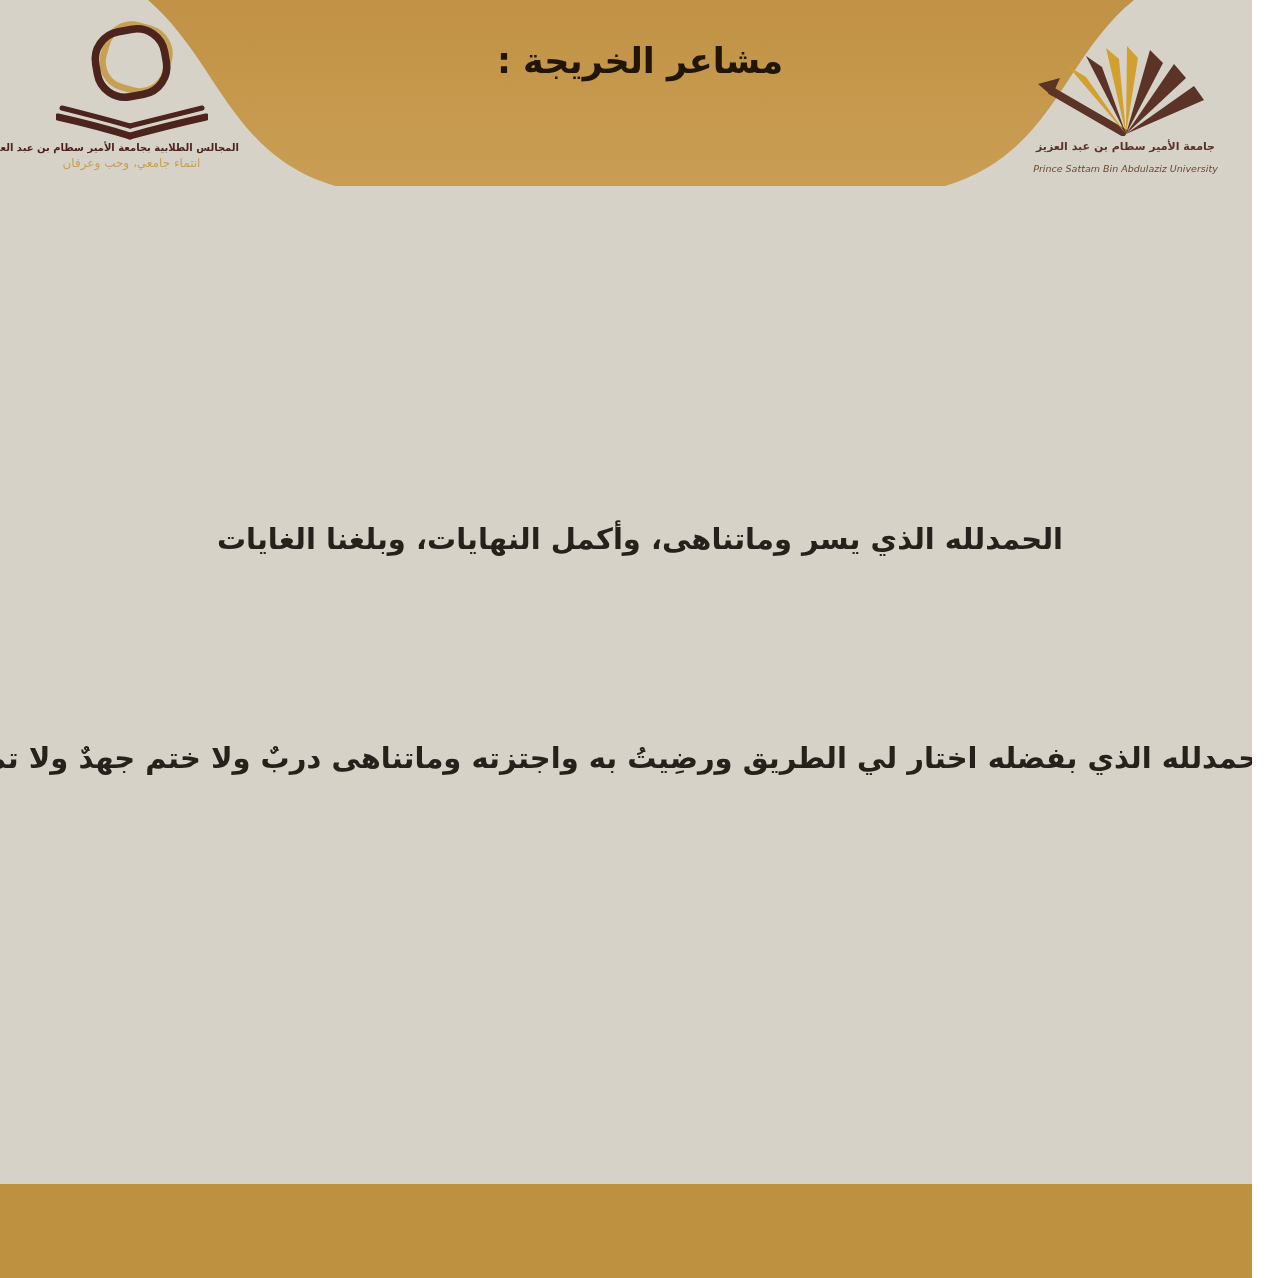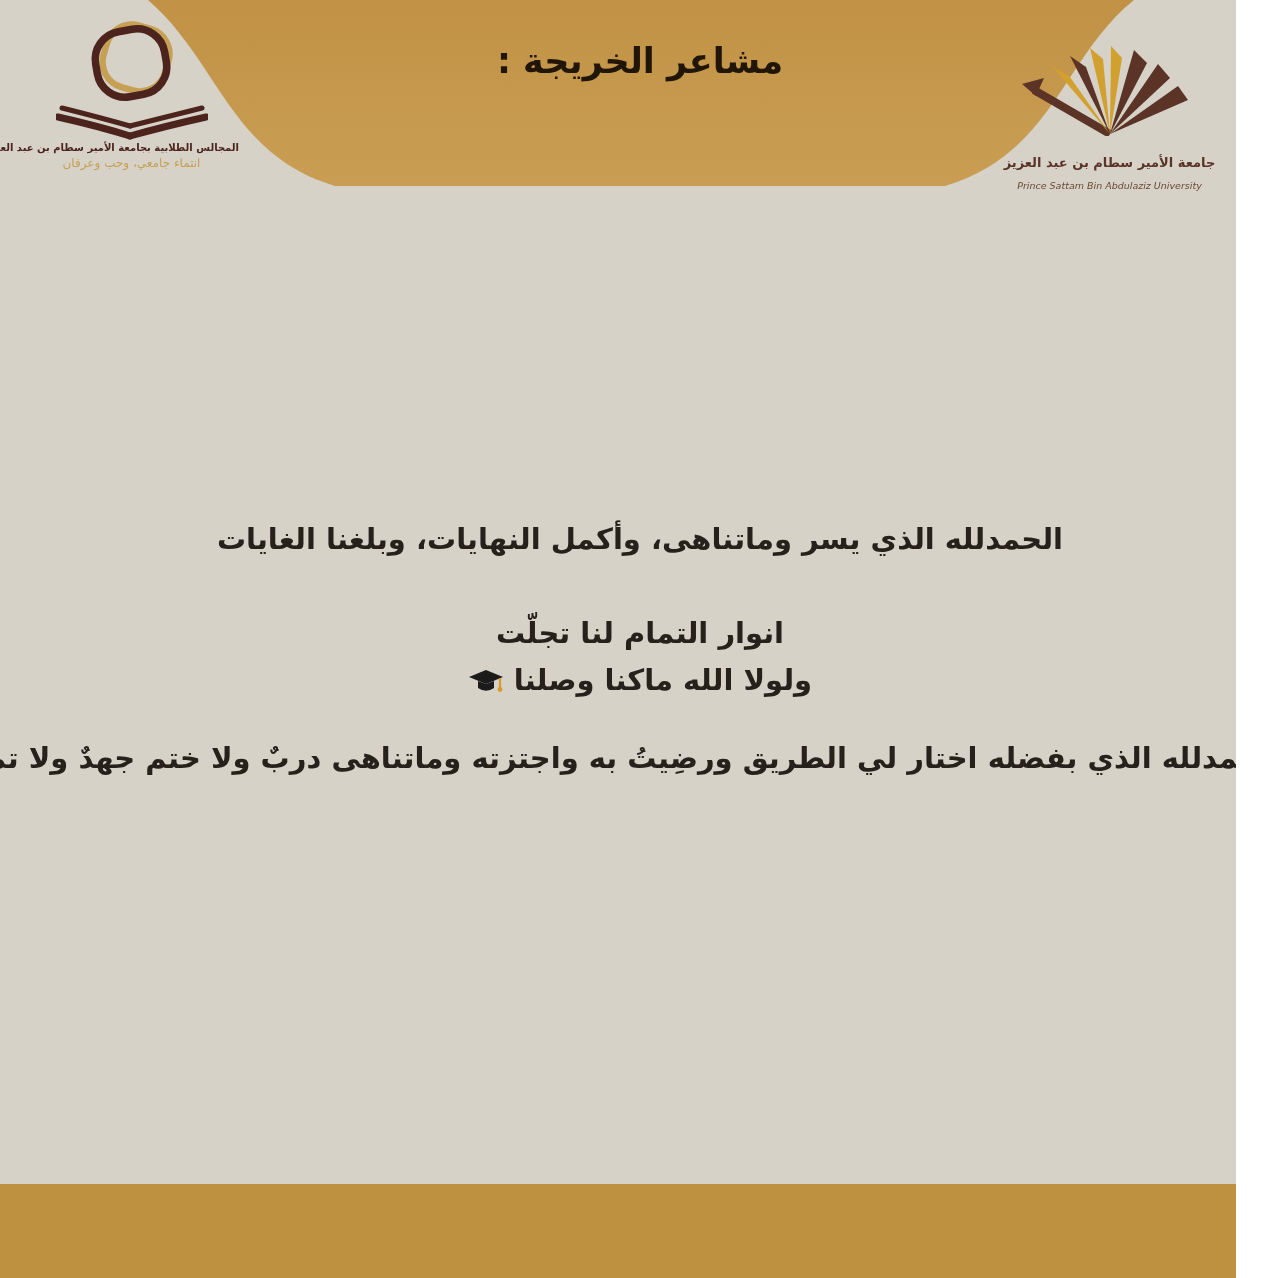--- a/index.html
+++ b/index.html
@@ -1,35 +1,35 @@
 <!DOCTYPE html>
 <html lang="ar"><head>
 <meta charset="utf-8">
 <style>
   html,body{margin:0;padding:0;}
   body{font-family:"DejaVu Sans", sans-serif;}
-  .canvas{position:relative;width:1236px;height:1278px;background:#D6D2C8;overflow:hidden;}
+  .canvas{position:relative;width:1236px;height:1278px;background:#D6D2C8;overflow:hidden;padding-left:16px;}
 
   
   .header-tab{position:absolute;top:0;left:0;width:1280px;height:205px;}
 
   
   .header-title{position:absolute;top:34px;left:0;width:1280px;text-align:center;direction:rtl;
     color:#211507;font-weight:bold;font-size:35px;line-height:55px;}
 
   
   .logo-left{position:absolute;top:20px;left:24px;width:215px;text-align:center;}
   .logo-left .emblem{display:block;margin:0 auto;}
   .logo-left .name{direction:rtl;font-size:10px;font-weight:bold;color:#4C231D;white-space:nowrap;margin-top:2px;}
   .logo-left .slogan{direction:rtl;font-size:12px;color:#C6A055;white-space:nowrap;margin-top:3px;}
 
   
   .logo-right{position:absolute;top:44px;right:14px;width:225px;text-align:center;}
   .logo-right .emblem{display:block;margin:0 auto;}
-  .logo-right .name-ar{direction:rtl;font-size:13px;font-weight:bold;color:#5B3327;white-space:nowrap;margin-top:19px;}
+  .logo-right .name-ar{direction:rtl;font-size:11px;font-weight:bold;color:#5B3327;white-space:nowrap;margin-top:4px;}
   .logo-right .name-en{font-size:9.5px;color:#6B4832;white-space:nowrap;margin-top:10px;font-style:italic;}
 
   
   .msg{position:absolute;left:0;width:1280px;text-align:center;direction:rtl;
     color:#26211A;font-weight:bold;}
   .msg-line1{top:522px;font-size:29px;}
   .msg-verse{top:610px;font-size:29px;line-height:47px;}
   .verse-row{display:flex;justify-content:center;align-items:center;gap:10px;direction:rtl;}
   .cap-icon{display:inline-block;position:relative;top:2px;}
   .msg-para{top:733px;font-size:29px;line-height:50px;}
@@ -81,32 +81,20 @@
       <polygon points="92,90 116,6 129,19" fill="#5B3327"></polygon>
       <polygon points="92,90 140,20 152,34" fill="#5B3327"></polygon>
       <polygon points="92,90 160,42 170,56" fill="#5B3327"></polygon>
     </svg>
     <div class="name-ar">جامعة الأمير سطام بن عبد العزيز</div>
     <div class="name-en">Prince Sattam Bin Abdulaziz University</div>
   </div>
 
   <div class="msg msg-line1" style="position:absolute;">الحمدلله الذي يسر وماتناهى، وأكمل النهايات، وبلغنا الغايات</div>
 
-  <div class="msg msg-verse" style="position:absolute;">
-    <div>انوار التمام لنا تجلّت</div>
-    <div class="verse-row">
-      <span>ولولا الله ماكنا وصلنا</span>
-      <svg class="cap-icon" width="36" height="28" viewBox="0 0 36 28" xmlns="http://www.w3.org/2000/svg" aria-hidden="true">
-        <polygon points="18,1 35,8 18,15 1,8" fill="#1B1B1B"></polygon>
-        <path d="M10,12 L10,19 Q18,24.5 26,19 L26,12 L18,15 Z" fill="#1B1B1B"></path>
-        <path d="M32,9 L32,19" stroke="#D49C2E" stroke-width="2.2" fill="none"></path>
-        <circle cx="32" cy="20.5" r="2.4" fill="#D49C2E"></circle>
-      </svg>
-    </div>
-  </div>
 
   <div class="msg msg-para" style="position:absolute;">
     <div class="wide">الحمدلله الذي بفضله اختار لي الطريق ورضِيتُ به واجتزته وماتناهى دربٌ ولا ختم جهدٌ ولا تم سعيٌ</div>
   </div>
 
   <div class="bottom-bar"></div>
 
 </div>
 
 </body></html>

